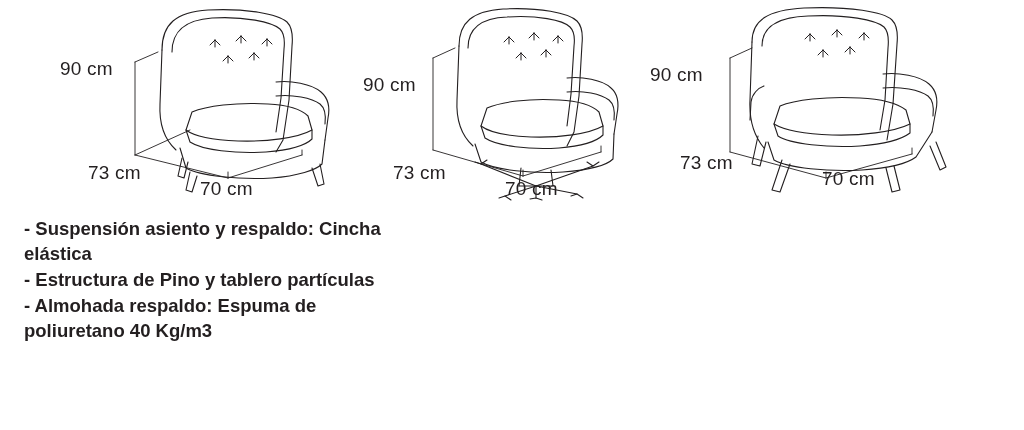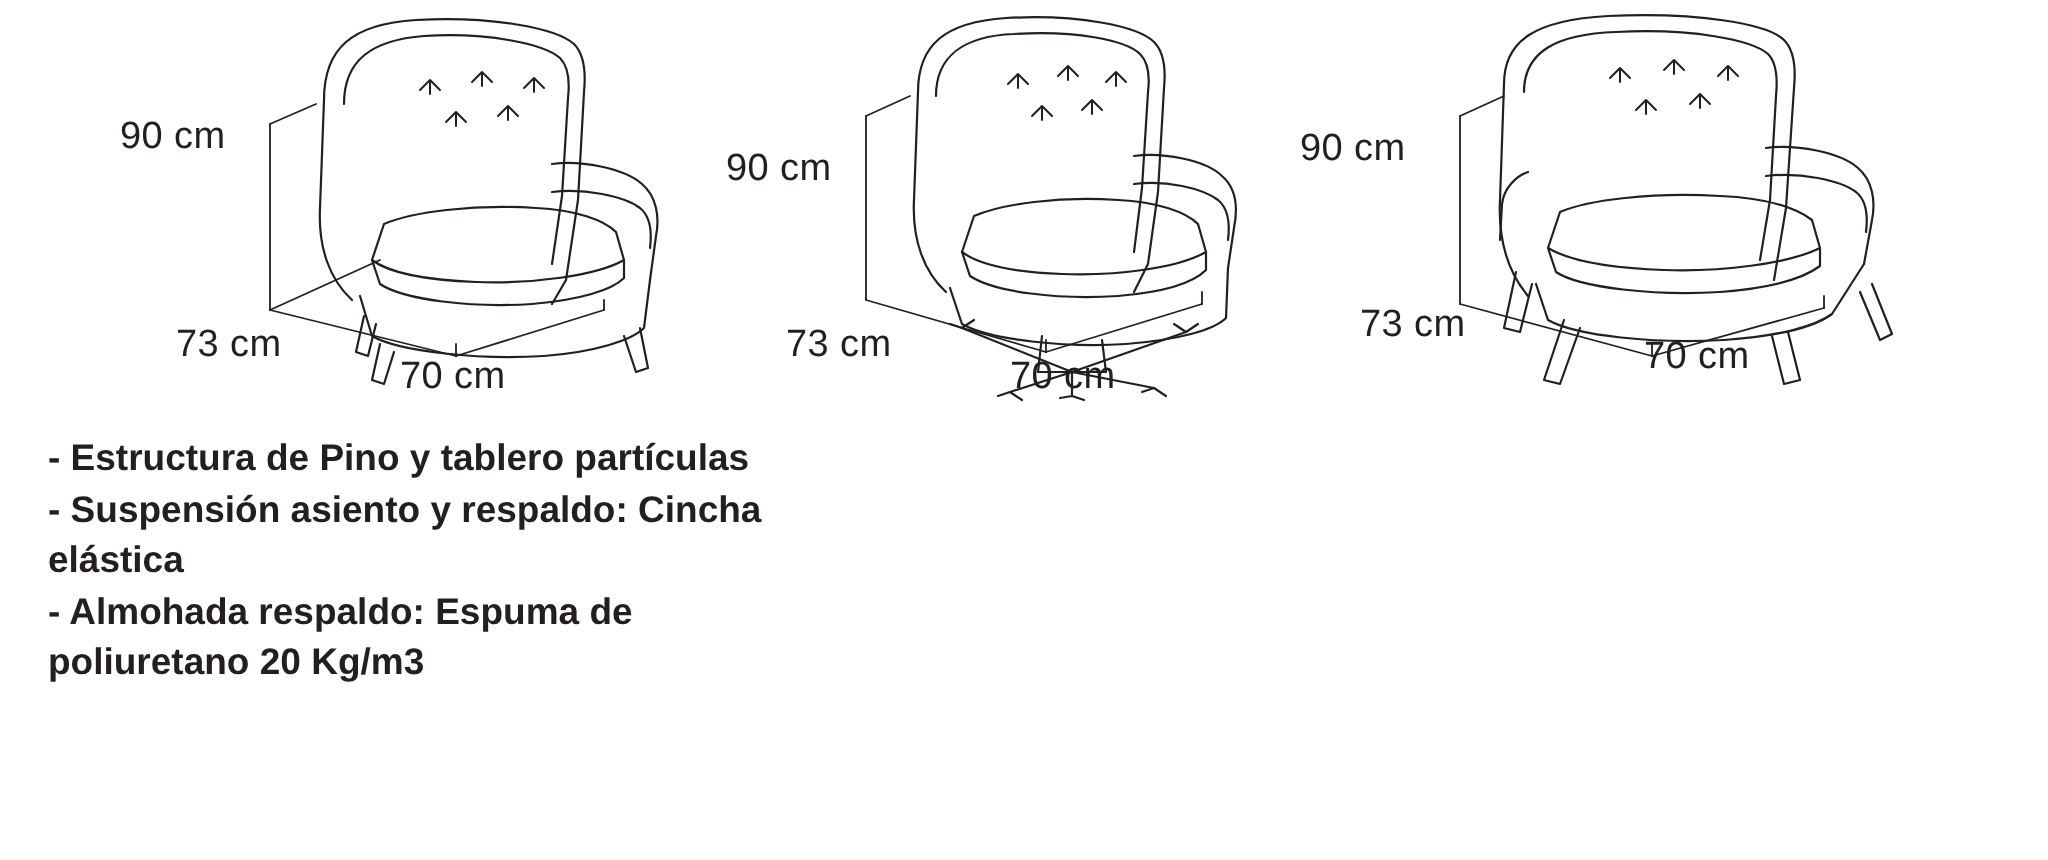--- a/index.html
+++ b/index.html
@@ -204,18 +204,18 @@
     </svg>
 
     <div class="dim-label" style="left:10px; top:64px;">90 cm</div>
     <div class="dim-label" style="left:40px; top:152px;">73 cm</div>
     <div class="dim-label" style="left:182px; top:168px;">70 cm</div>
   </div>
 
 </div>
 
 <div id="specs">
-  <p class="spec-line">- Estructura de Pino y tablero partículas</p>
   <p class="spec-line">- Suspensión asiento y respaldo: Cincha
    elástica</p>
+  <p class="spec-line">- Estructura de Pino y tablero partículas</p>
   <p class="spec-line">- Almohada respaldo: Espuma de
-  poliuretano 20 Kg/m3</p>
+  poliuretano 40 Kg/m3</p>
 </div>
 
 </body></html>

